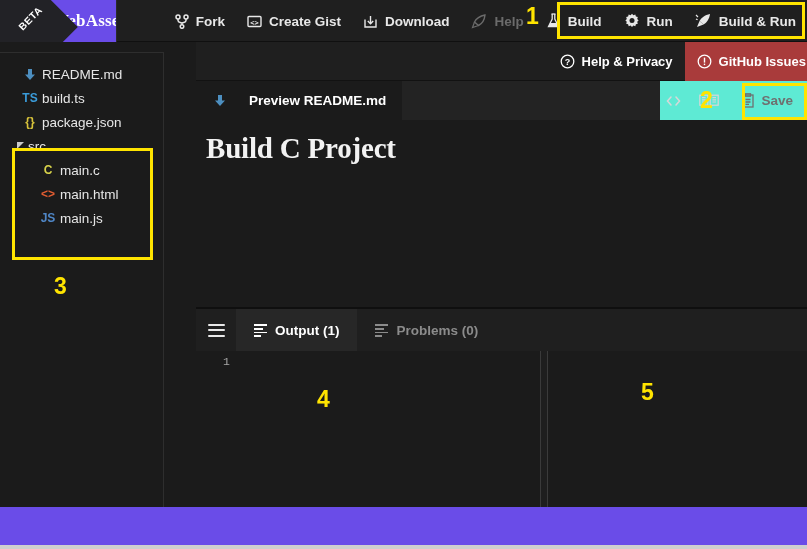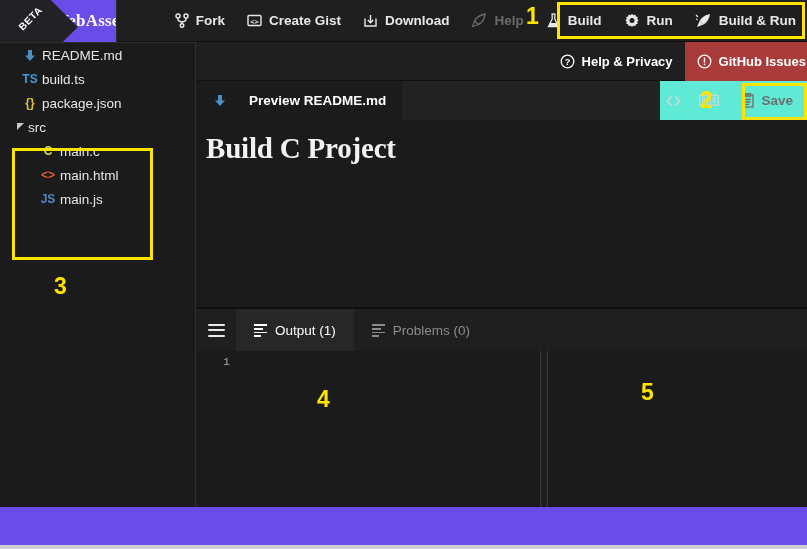--- a/index.html
+++ b/index.html
@@ -38,21 +38,21 @@
     width: 56px; height: 24px;
     color: #ffffff; font-size: 10px; font-weight: 700;
     letter-spacing: .5px;
     transform: rotate(-45deg);
     display: flex; align-items: center; justify-content: center;
     pointer-events: none;
   }
 
   .toolbar {
     flex: 1; height: 42px; background: #1f1f1f;
-    display: flex; align-items: center; gap: 0;
+    display: flex; align-items: flex-start; gap: 0;
     padding-left: 8px;
     border-bottom: 1px solid #101010;
   }
   .tb-btn {
     display: flex; align-items: center; gap: 7px;
     height: 42px; padding: 0 11px;
     color: #e8e8e8; font-size: 13.5px; font-weight: 700;
     white-space: nowrap; cursor: pointer;
   }
   .tb-btn.disabled { color: #6b6b6b; cursor: default; }
@@ -73,26 +73,26 @@
   .help-btn {
     display: flex; align-items: center; gap: 7px;
     height: 39px; padding: 0 12px;
     color: #ffffff; font-size: 13px; font-weight: 700; white-space: nowrap;
     cursor: pointer;
   }
   .help-btn.danger { background: #a93b3b; padding-right: 1px; justify-content: space-between; }
 
   
   .sidebar {
-    position: absolute; left: 0; top: 42px;
-    width: 196px; height: 465px;
+    position: absolute; left: 0; top: 52px;
+    width: 164px; height: 465px;
     background: #1b1b1b;
     border-right: 1px solid #2e2e2e;
     border-top: 1px solid #2e2e2e;
-    padding-top: 0;
+    padding-top: 9px;
   }
   .tree-row {
     display: flex; align-items: center;
     height: 24px; font-size: 13.5px; color: #e6e6e6;
     cursor: pointer; padding-left: 14px;
   }
   .tree-row.indent1 { padding-left: 18px; }
   .tree-row.indent2 { padding-left: 36px; }
   .tw { width: 24px; display: inline-flex; justify-content: center; align-items: center;
         font-size: 12px; font-weight: 700; flex: none; }
@@ -146,21 +146,21 @@
     position: absolute; left: 196px; top: 308px;
     width: 611px; height: 43px;
     background: #1f1f1f;
     display: flex; align-items: stretch;
     border-top: 1px solid #0f0f0f;
   }
   .panel-ham { display: flex; align-items: center; justify-content: center; width: 40px; cursor: pointer; }
   .ptab {
     display: flex; align-items: center; gap: 8px;
     padding: 0 18px; height: 43px;
-    font-size: 13.5px; font-weight: 400; white-space: nowrap; cursor: pointer;
+    font-size: 13.5px; font-weight: 700; white-space: nowrap; cursor: pointer;
     color: #8b8b8b; background: #1f1f1f;
   }
   .ptab.active { color: #ffffff; background: #272727; }
   .lines-icon { display: inline-flex; flex-direction: column; gap: 2px; width: 13px; }
   .lines-icon i { display: block; height: 1.6px; background: currentColor; }
   .lines-icon i:nth-child(1) { width: 13px; }
   .lines-icon i:nth-child(2) { width: 9px; }
   .lines-icon i:nth-child(3) { width: 13px; }
   .lines-icon i:nth-child(4) { width: 7px; }
 

